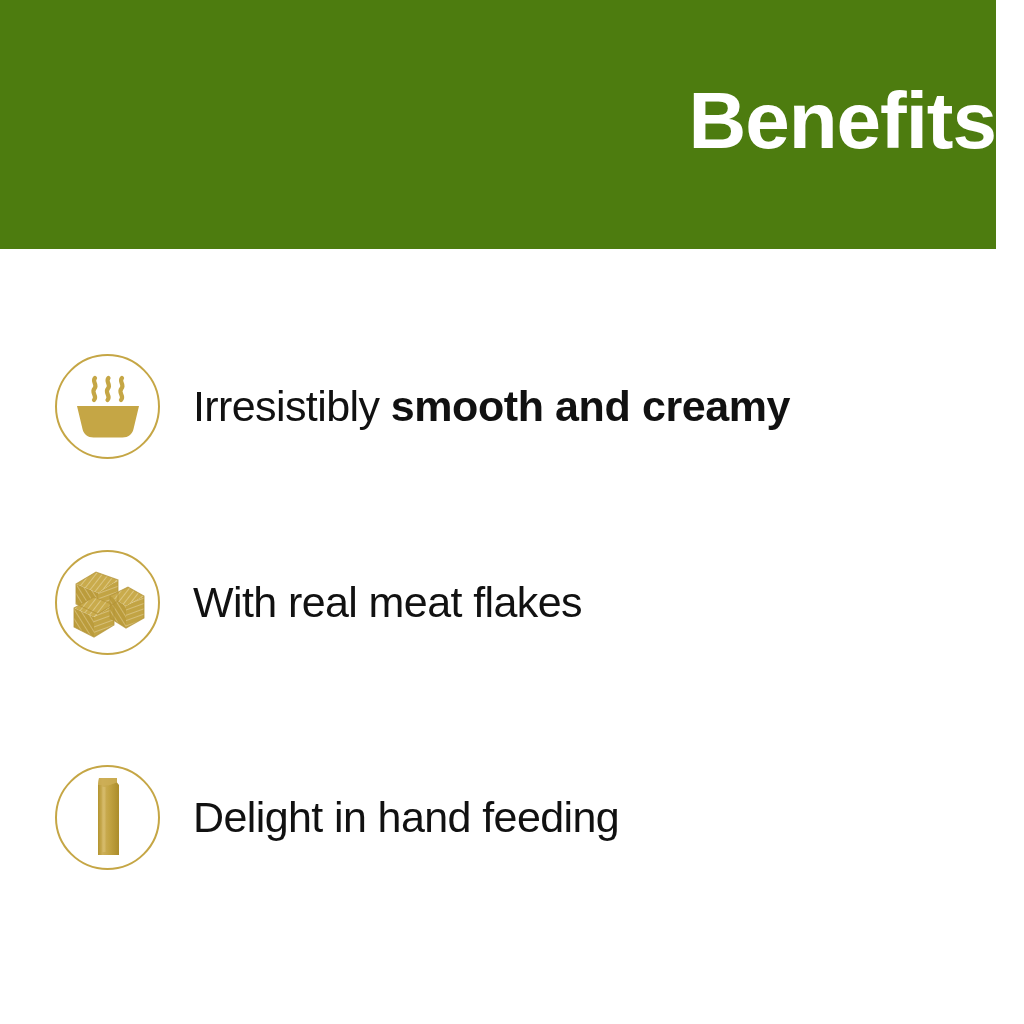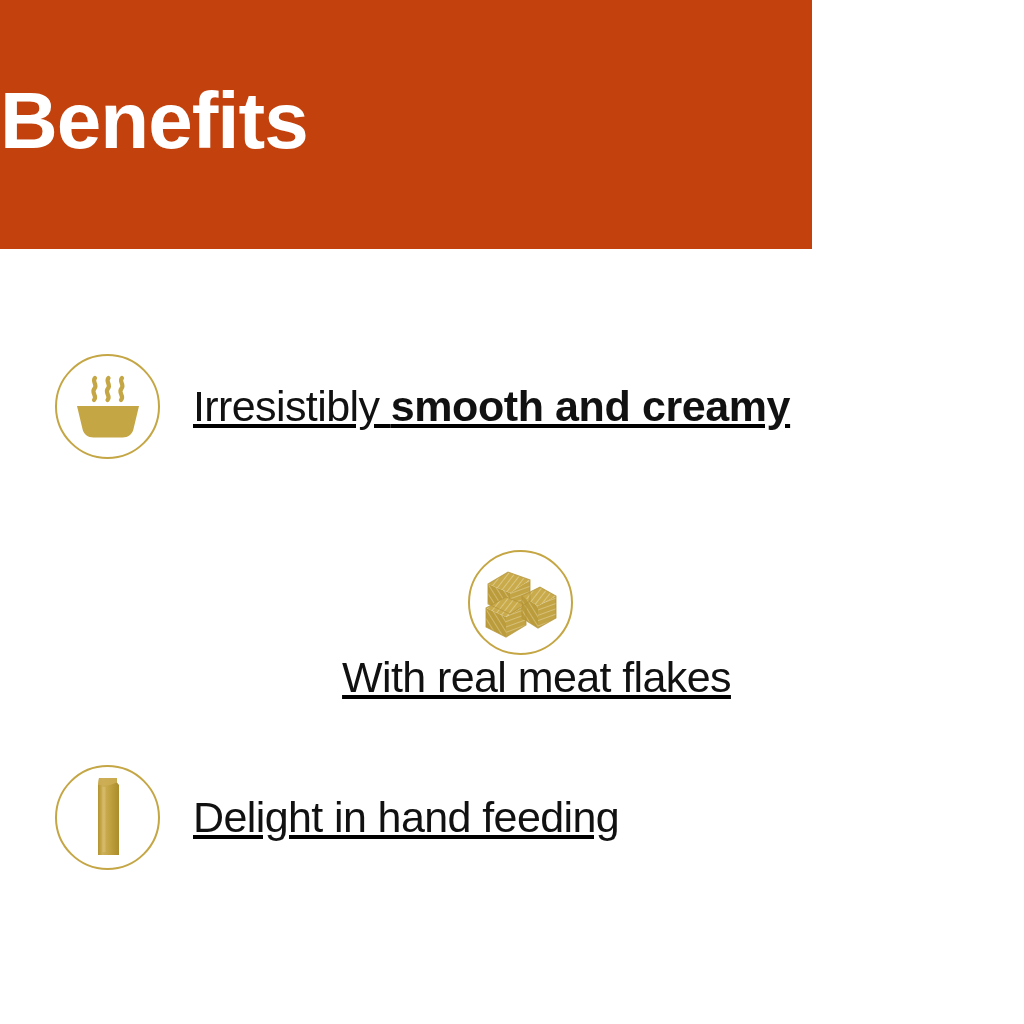--- a/index.html
+++ b/index.html
@@ -13,26 +13,26 @@
     font-family: "Liberation Sans", sans-serif;
     overflow: hidden;
     position: relative;
   }
 
   
   .header-band {
     position: absolute;
     left: 0;
     top: 0;
-    width: 812px;
+    width: 996px;
     height: 249px;
-    background: #c2410c;
+    background: #4d7c0f;
     display: flex;
     align-items: center;
-    justify-content: flex-start;
+    justify-content: flex-end;
   }
   .header-title {
     color: #ffffff;
     font-family: "Liberation Sans", sans-serif;
     font-weight: bold;
     font-size: 80px;
     letter-spacing: -1px;
     line-height: 1;
     margin: 0;
     padding: 0;
@@ -46,24 +46,23 @@
     top: 249px;
     width: 1024px;
     height: 775px;
   }
   .benefit-row {
     position: absolute;
     left: 55px;
     display: flex;
     align-items: center;
     width: 930px;
-    text-decoration: underline;
   }
   .benefit-row.row-0 { top: 105px; }
-  .benefit-row.row-1 { top: 301px; flex-direction: column; }
+  .benefit-row.row-1 { top: 301px; }
   .benefit-row.row-2 { top: 516px; }
 
   .icon-circle {
     width: 105px;
     height: 105px;
     min-width: 105px;
     border: 2.5px solid #c5a645;
     border-radius: 50%;
     box-sizing: border-box;
     display: flex;

